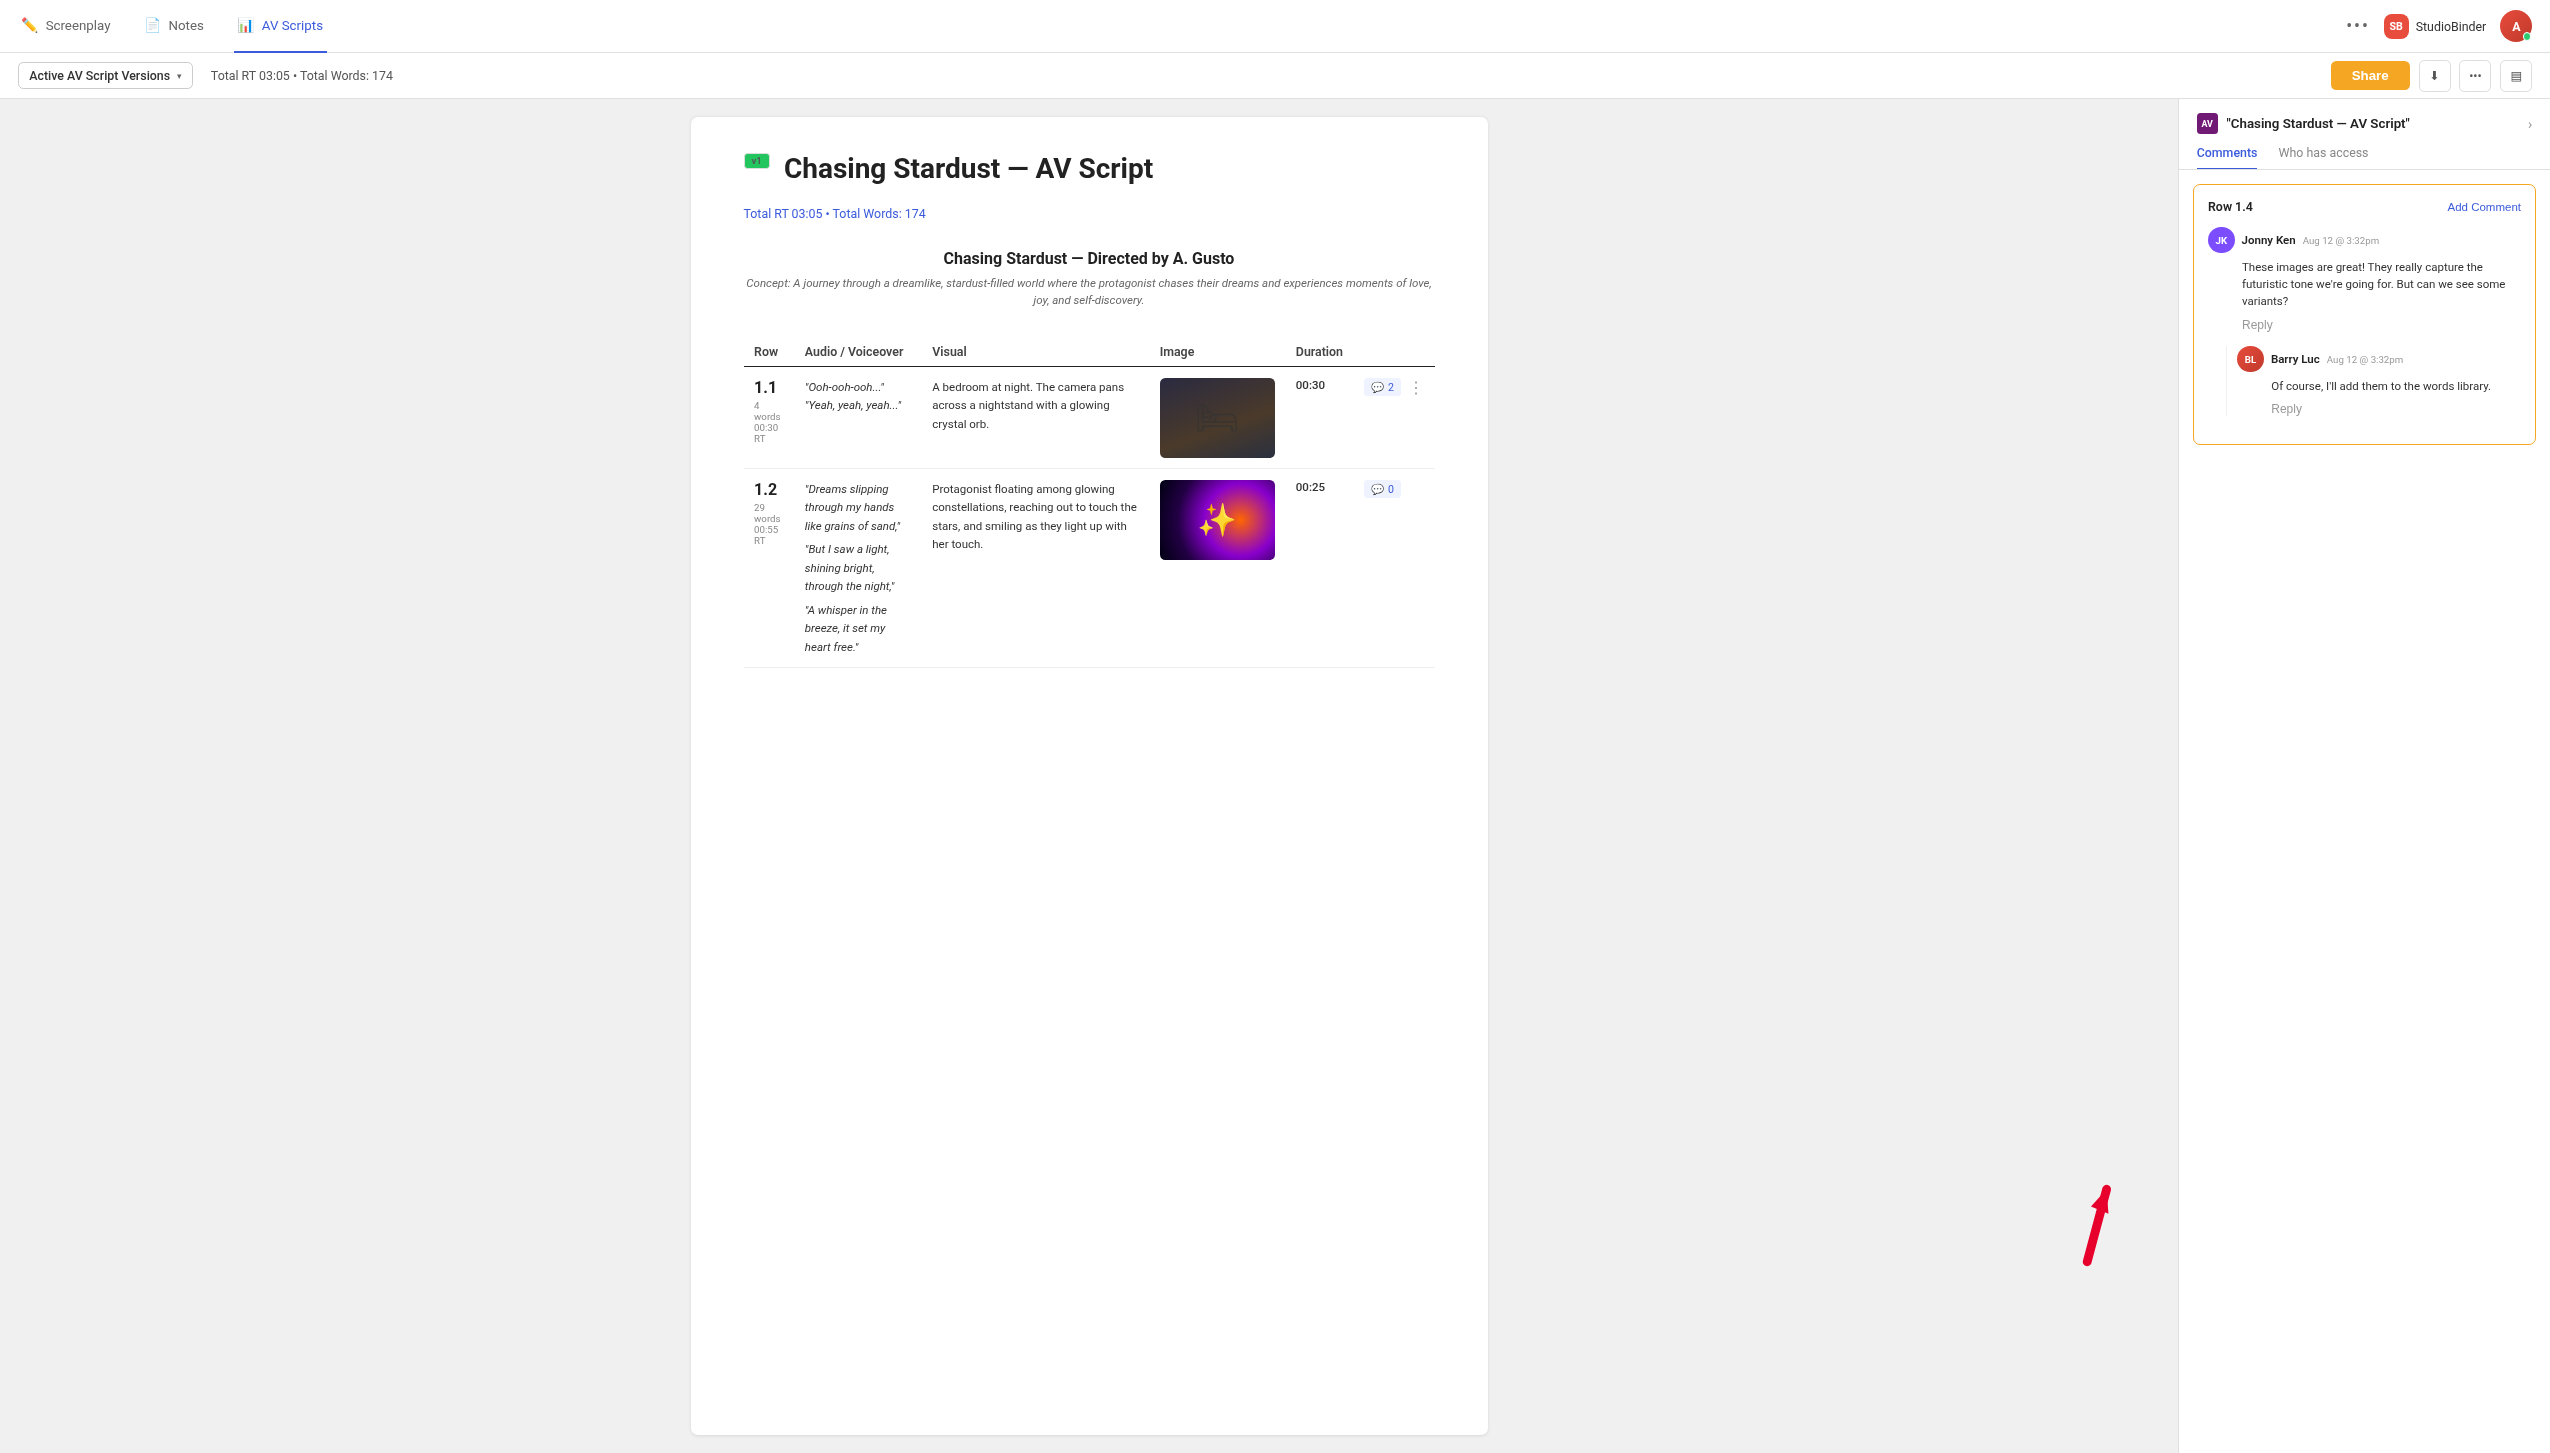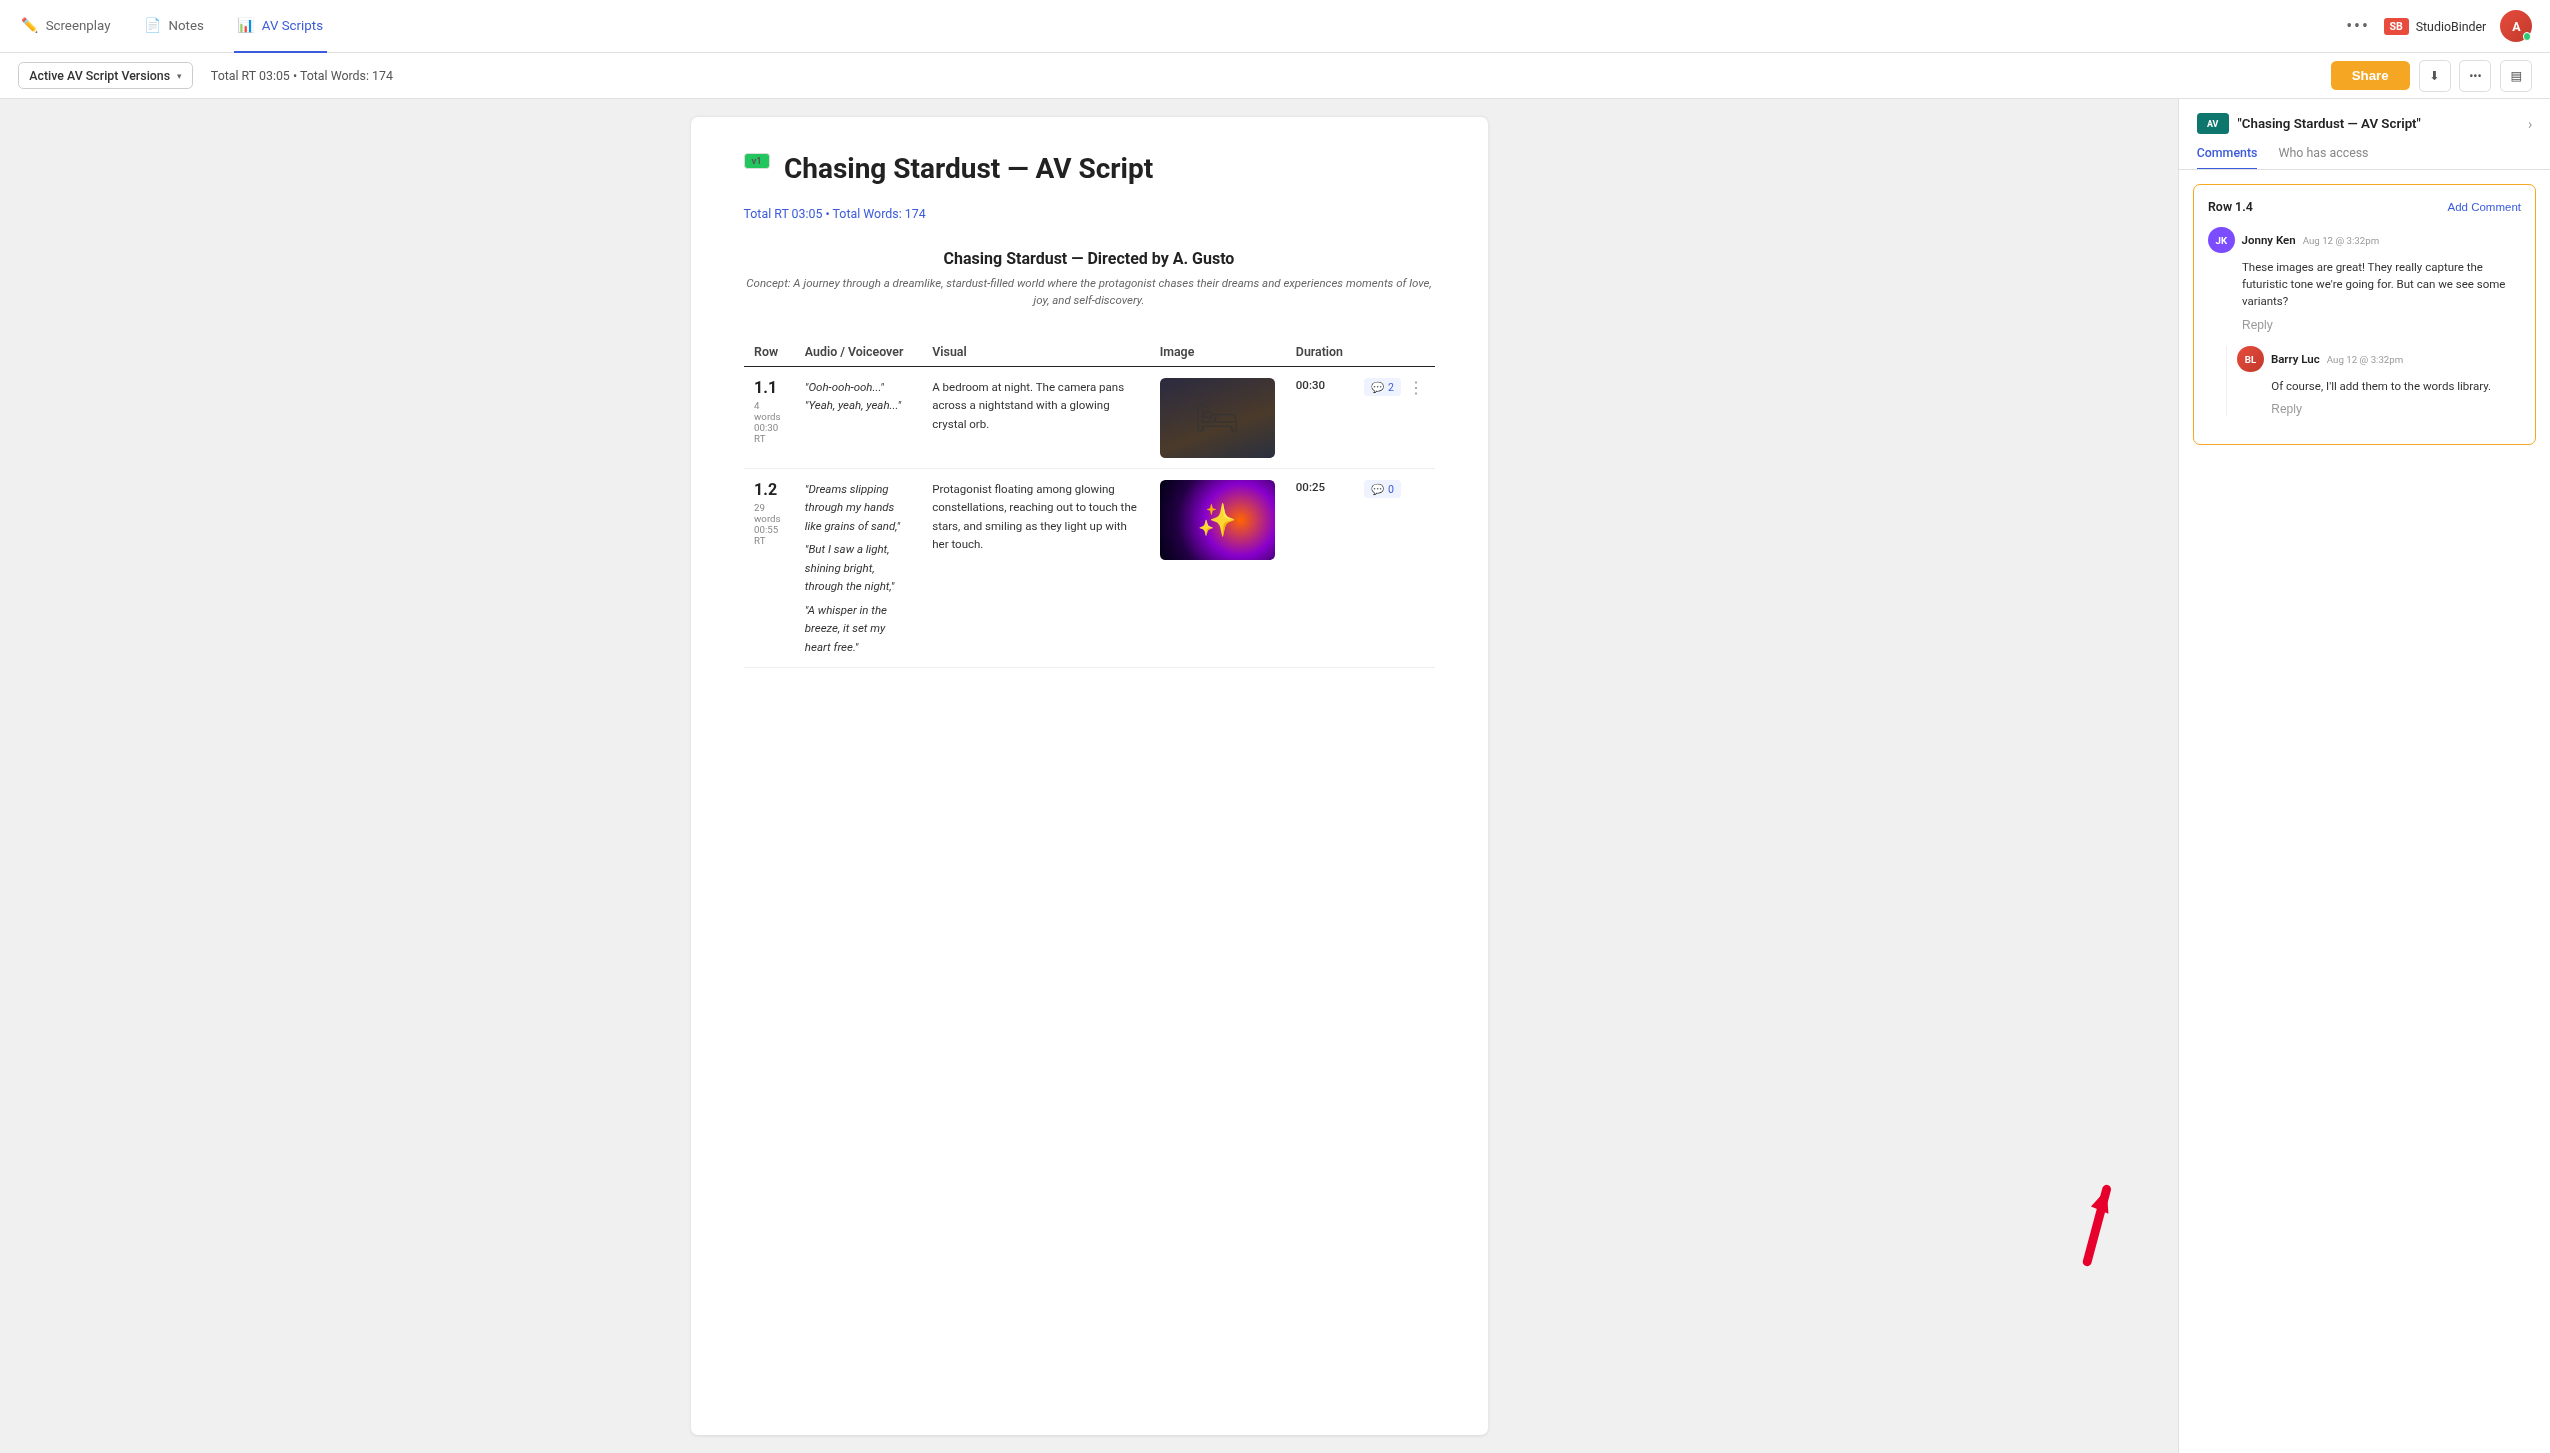--- a/index.html
+++ b/index.html
@@ -15,21 +15,21 @@
       cursor: pointer; color: #666; font-size: 13.3px; border-bottom: 2.7px solid transparent;
       text-decoration: none; white-space: nowrap;
     }
     .nav-tab.active { color: #3b5bdb; border-bottom: 2.7px solid #3b5bdb; }
     .nav-tab-icon { font-size: 14px; }
     .nav-right { margin-left: auto; display: flex; align-items: center; gap: 14px; }
     .more-dots { font-size: 17.7px; color: #666; cursor: pointer; letter-spacing: 1.8px; }
     .studio-binder { display: flex; align-items: center; gap: 7px; font-size: 12.4px; color: #333; cursor: pointer; }
     .avatar { width: 32px; height: 32px; border-radius: 50%; background: linear-gradient(135deg, #e74c3c, #c0392b); display: flex; align-items: center; justify-content: center; color: white; font-size: 12.4px; font-weight: bold; position: relative; }
     .avatar-dot { width: 8.9px; height: 8.9px; background: #2ecc71; border-radius: 50%; position: absolute; bottom: 0.9px; right: 0.9px; border: 1.8px solid white; }
-    .sb-logo { width: 25px; height: 17px; background: #e74c3c; border-radius: 3px; display: flex; align-items: center; justify-content: center; color: white; font-size: 10.6px; font-weight: bold; }
+    .sb-logo { width: 25px; height: 25px; background: #e74c3c; border-radius: 8px; display: flex; align-items: center; justify-content: center; color: white; font-size: 10.6px; font-weight: bold; }
 
     
     .toolbar {
       display: flex; align-items: center; background: #fff; border-bottom: 0.9px solid #e0e0e0;
       padding: 0 17.7px; height: 46px; gap: 17.7px;
     }
     .version-dropdown {
       display: flex; align-items: center; gap: 7px; border: 0.9px solid #ccc; border-radius: 5.3px;
       padding: 5.3px 10.6px; cursor: pointer; font-size: 12.4px; font-weight: 500; background: #fff;
     }
@@ -69,21 +69,21 @@
     .duration-text { font-weight: 500; color: #333; white-space: nowrap; }
     .img-thumb { width: 115px; height: 80px; border-radius: 5.3px; object-fit: cover; background: #333; display: block; }
     .comment-badge { display: inline-flex; align-items: center; gap: 3.5px; font-size: 10.6px; color: #3b5bdb; background: #eff3ff; border-radius: 3.5px; padding: 2.7px 7px; cursor: pointer; }
     .row-actions { display: flex; align-items: center; gap: 7px; }
     .three-dots { font-size: 16px; color: #999; cursor: pointer; }
 
     
     .right-panel { width: 372px; background: #fff; border-left: 0.9px solid #e0e0e0; display: flex; flex-direction: column; overflow: hidden; }
     .panel-header { padding: 14px 17.7px 0; border-bottom: 0.9px solid #e0e0e0; }
     .panel-title-row { display: flex; align-items: center; gap: 8.9px; margin-bottom: 10.6px; }
-    .panel-logo { width: 32px; height: 21px; background: #0f766e; border-radius: 3.5px; display: flex; align-items: center; justify-content: center; color: white; font-size: 8.9px; font-weight: bold; }
+    .panel-logo { width: 21px; height: 21px; background: #701a75; border-radius: 3.5px; display: flex; align-items: center; justify-content: center; color: white; font-size: 8.9px; font-weight: bold; }
     .panel-title { font-size: 13.3px; font-weight: 600; color: #222; }
     .panel-close { margin-left: auto; color: #999; cursor: pointer; font-size: 14px; }
     .panel-tabs { display: flex; gap: 21px; }
     .panel-tab { font-size: 12.4px; padding-bottom: 8.9px; cursor: pointer; color: #888; border-bottom: 1.8px solid transparent; }
     .panel-tab.active { color: #3b5bdb; border-bottom: 1.8px solid #3b5bdb; font-weight: 500; }
 
     
     .comments-body { flex: 1; overflow-y: auto; padding: 14px; }
     .comment-section { border: 1.8px solid #f5a623; border-radius: 7px; padding: 14px; margin-bottom: 14px; }
     .comment-row-header { display: flex; align-items: center; justify-content: space-between; margin-bottom: 12.4px; }

